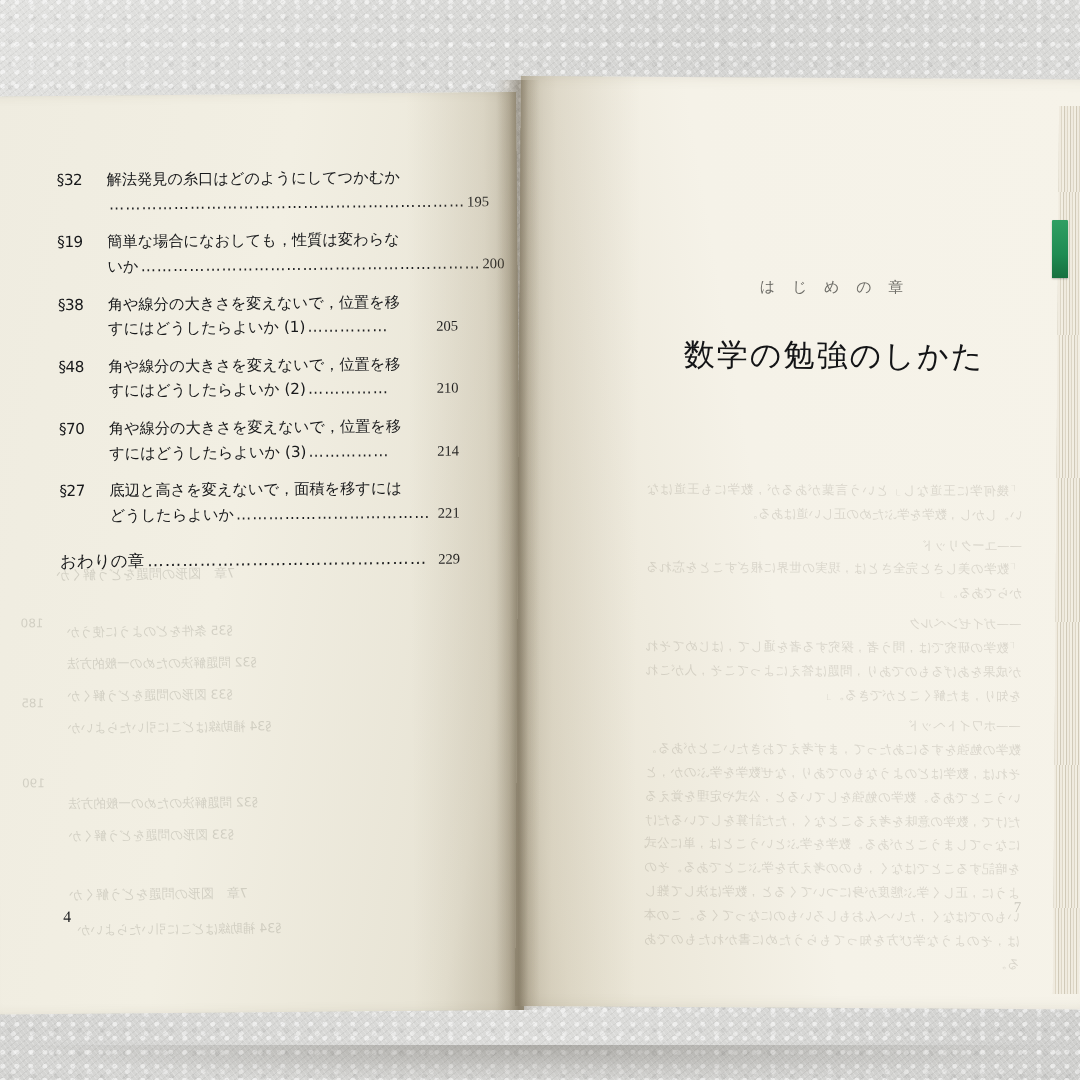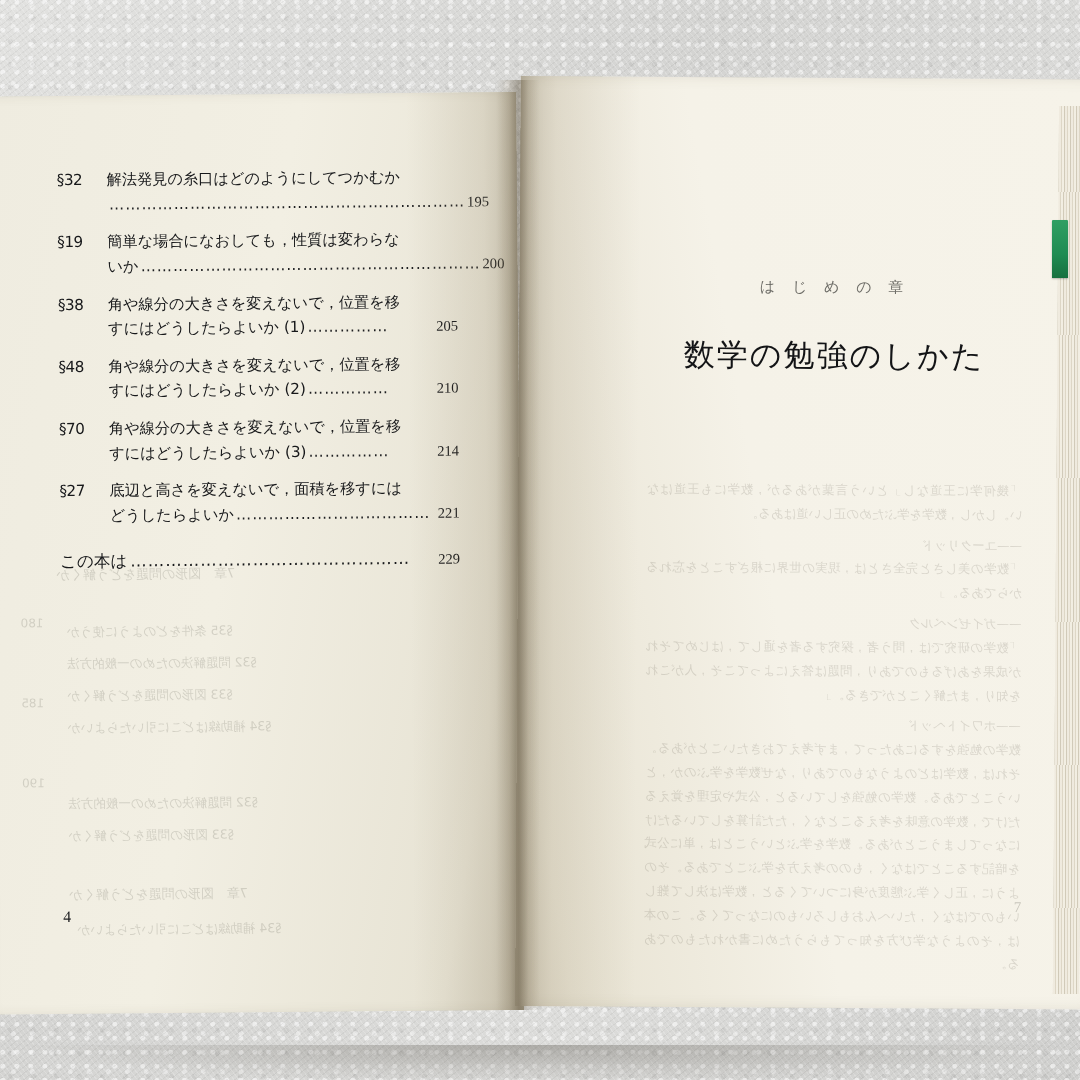--- a/index.html
+++ b/index.html
@@ -371,21 +371,21 @@
             <span class="toc-line1">底辺と高さを変えないで，面積を移すには</span>
             <span class="toc-line2">
               <span class="toc-text2">どうしたらよいか</span>
               <span class="toc-dots">………………………………</span>
               <span class="toc-page">221</span>
             </span>
           </div>
         </div>
 
         <div id="toc-final">
-          <span class="label">この本は</span>
+          <span class="label">おわりの章</span>
           <span class="dots">…………………………………………</span>
           <span class="pg">229</span>
         </div>
 
       </div>
 
       <div id="left-folio">4</div>
 
       <div class="curl-left"></div>
     </div>

